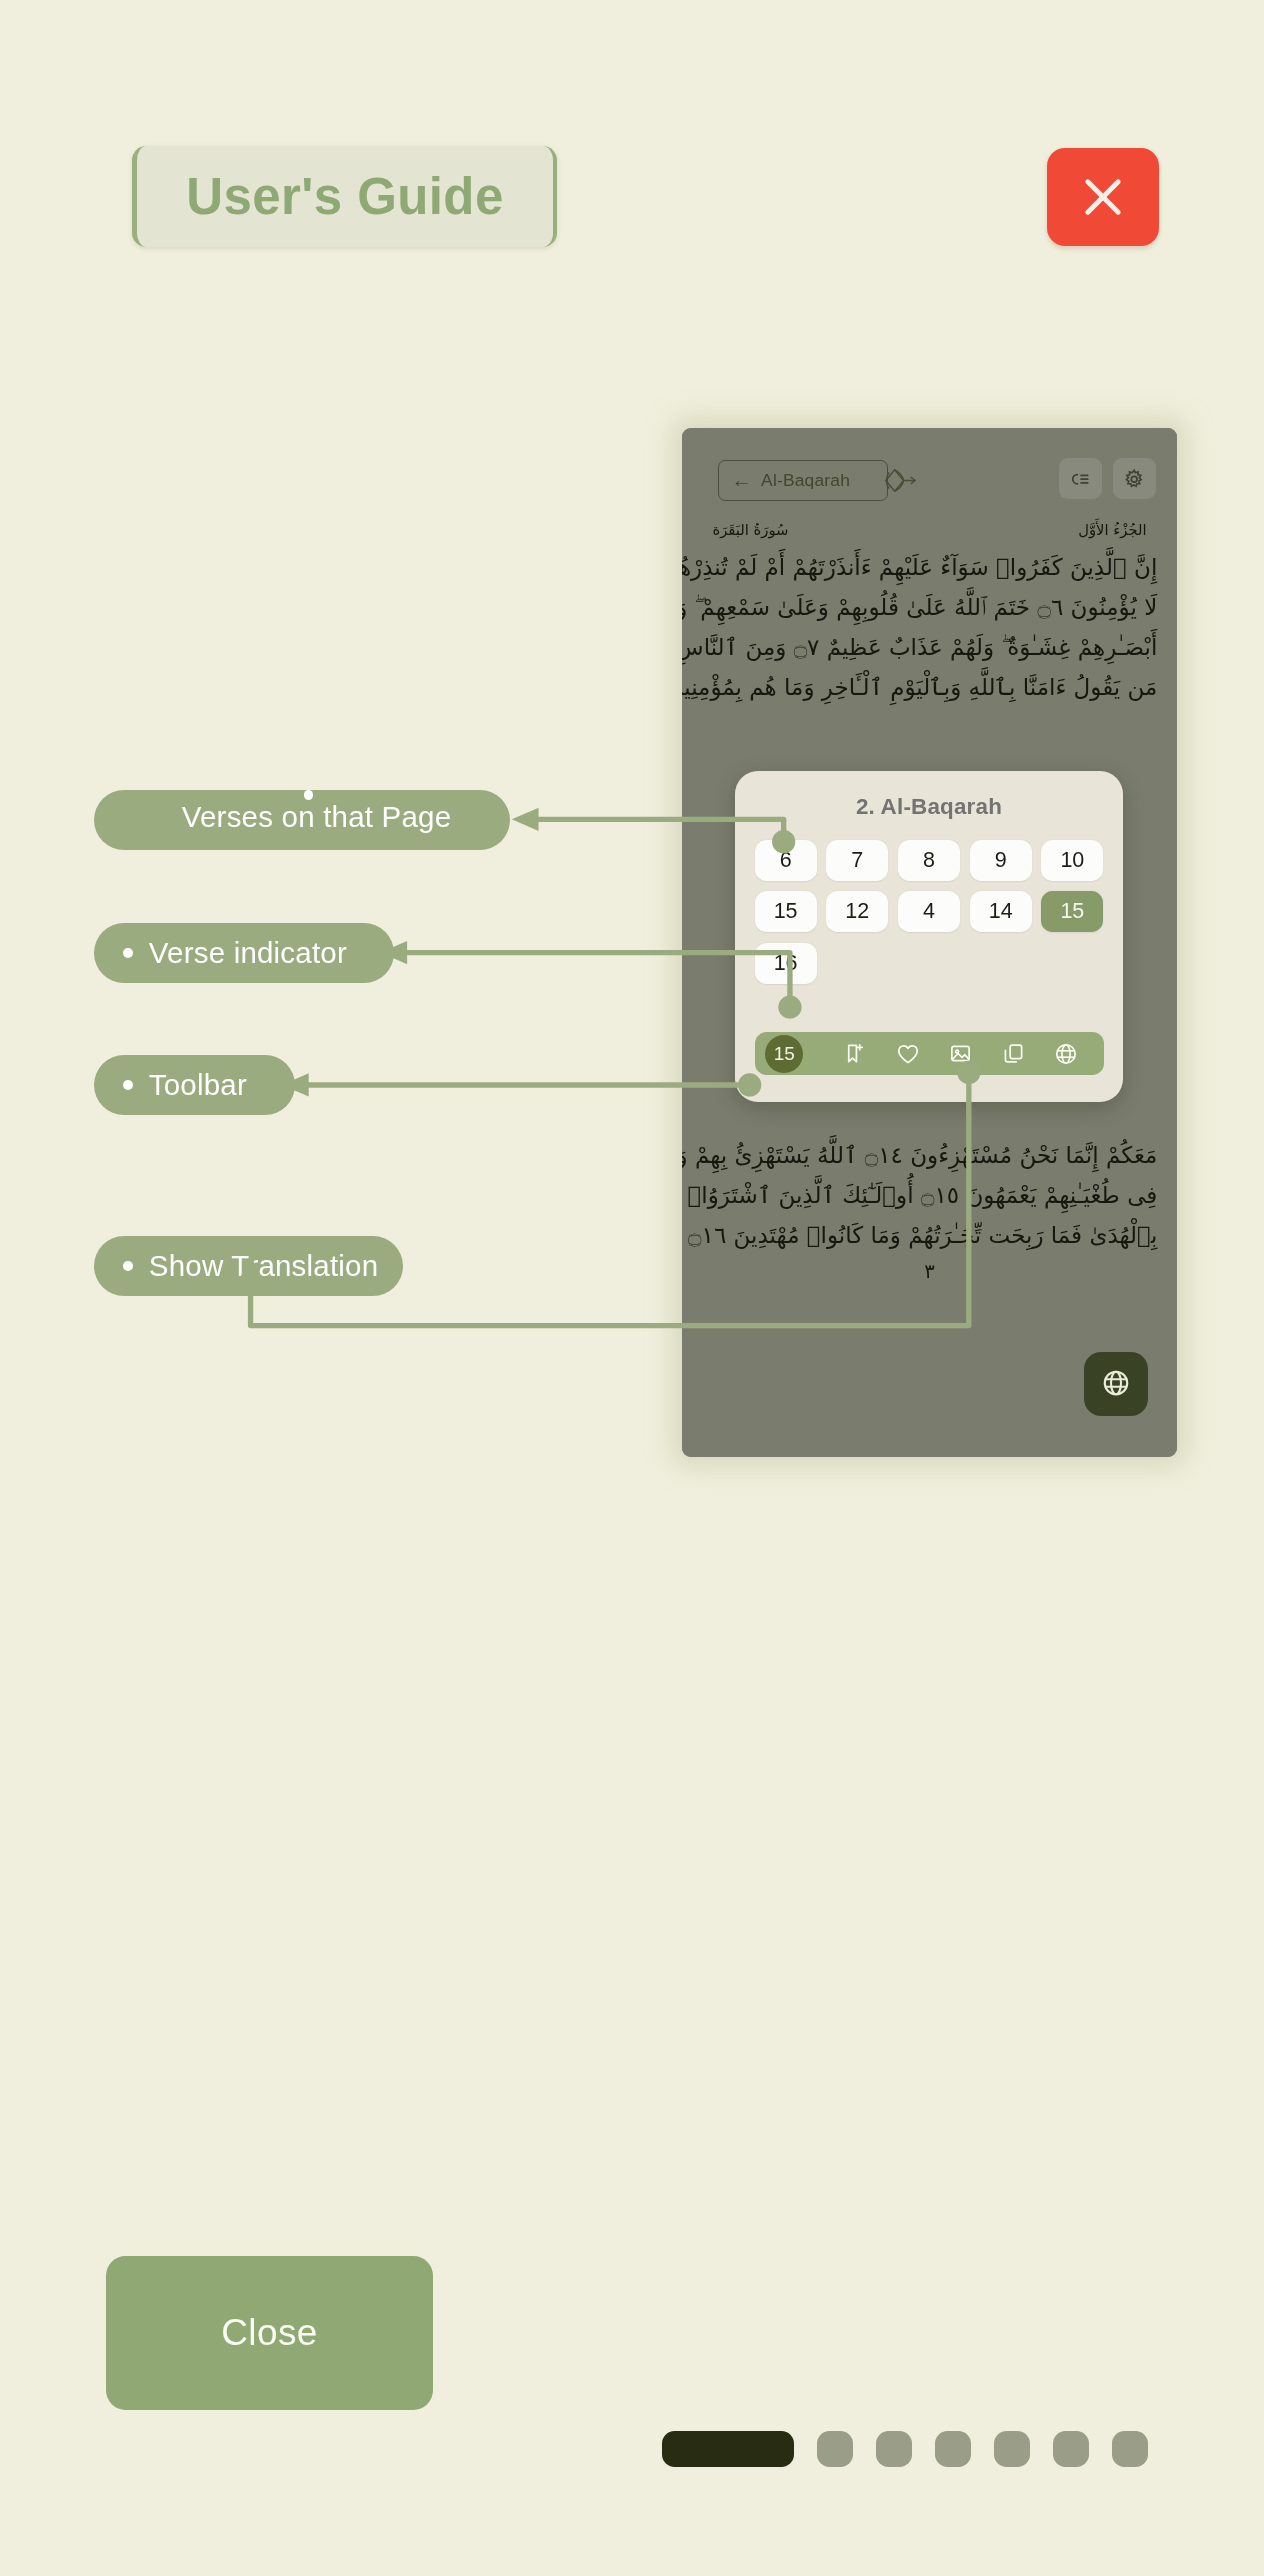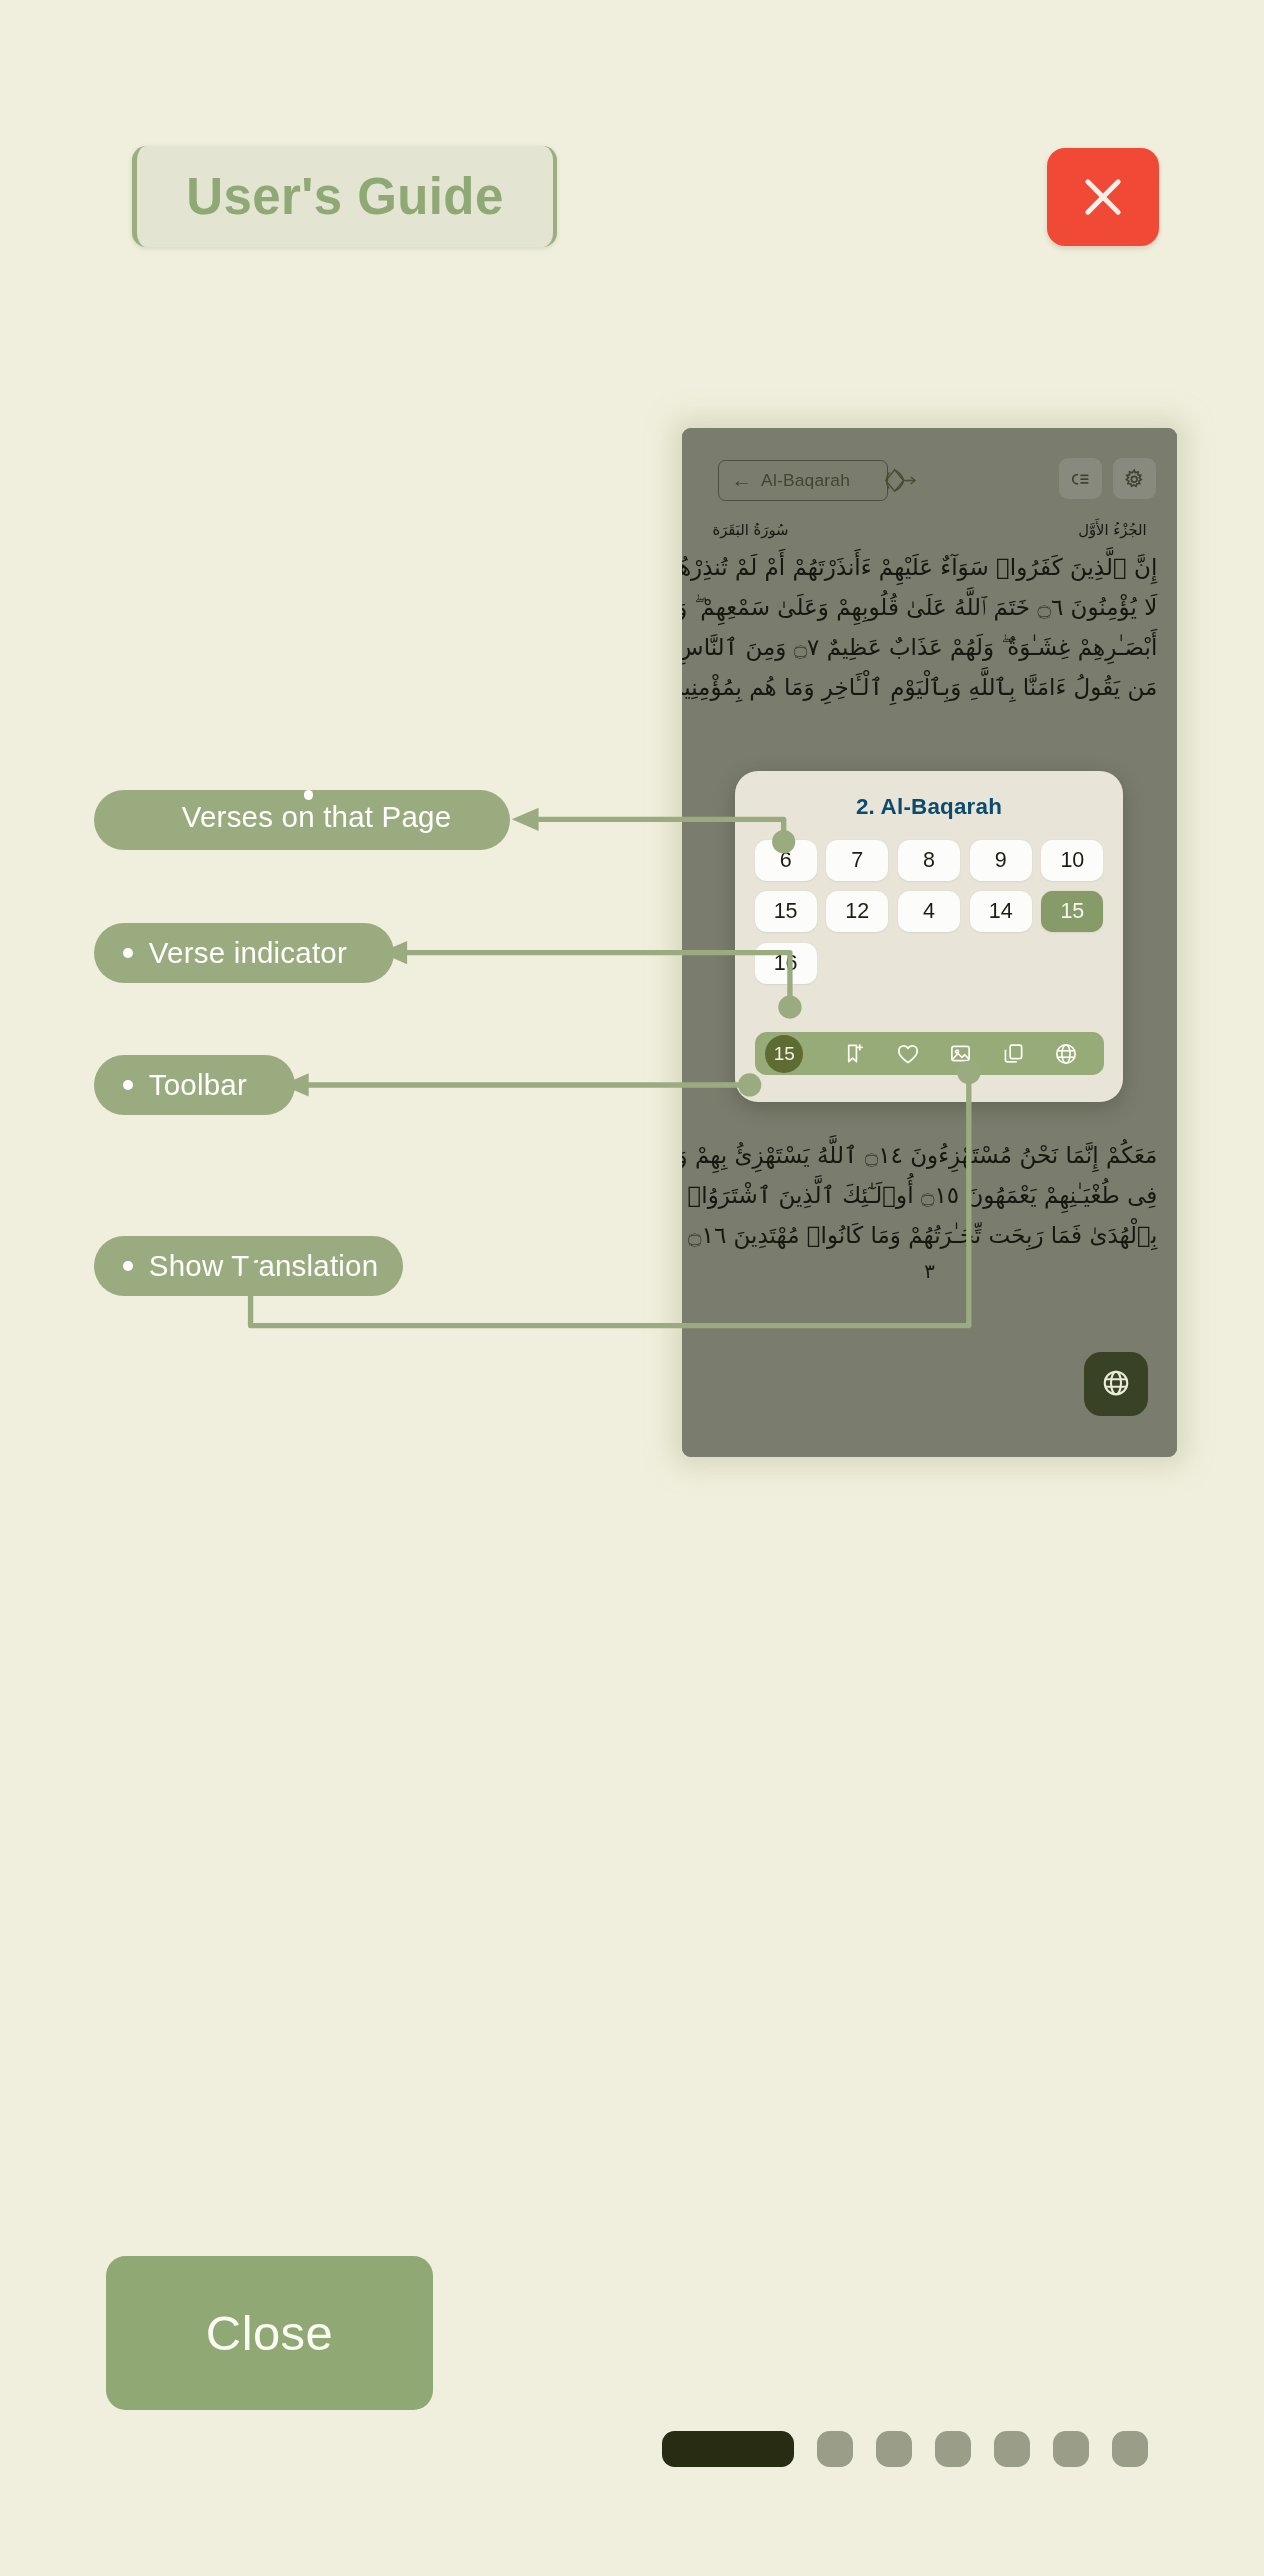--- a/index.html
+++ b/index.html
@@ -166,21 +166,21 @@
     width: 388px;
     height: 331px;
     background: #E8E5D8;
     border-radius: 23px;
     box-shadow: 0 5.4px 19.7px rgba(40,40,25,0.27);
   }
   #verse-popup-title {
     text-align: center;
     font-size: 22.4px;
     font-weight: 700;
-    color: #0c4a6e;
+    color: #737373;
     padding-top: 23px;
     letter-spacing: 0.2px;
   }
   #verse-grid {
     display: grid;
     grid-template-columns: repeat(5, 1fr);
     gap: 10.7px 9.8px;
     padding: 19.7px 19.7px 0 19.7px;
   }
   .verse-chip {
@@ -289,21 +289,21 @@
     width: 327px;
     height: 154px;
     background: #8FA874;
     border-radius: 19.7px;
     display: flex;
     align-items: center;
     justify-content: center;
     cursor: pointer;
   }
   #close-button-label {
-    font-size: 49px;
+    font-size: 37px;
     color: #FAFBF2;
     letter-spacing: 0.4px;
   }
 
   
   #pagination {
     position: absolute;
     left: 662px;
     top: 2431px;
     display: flex;

